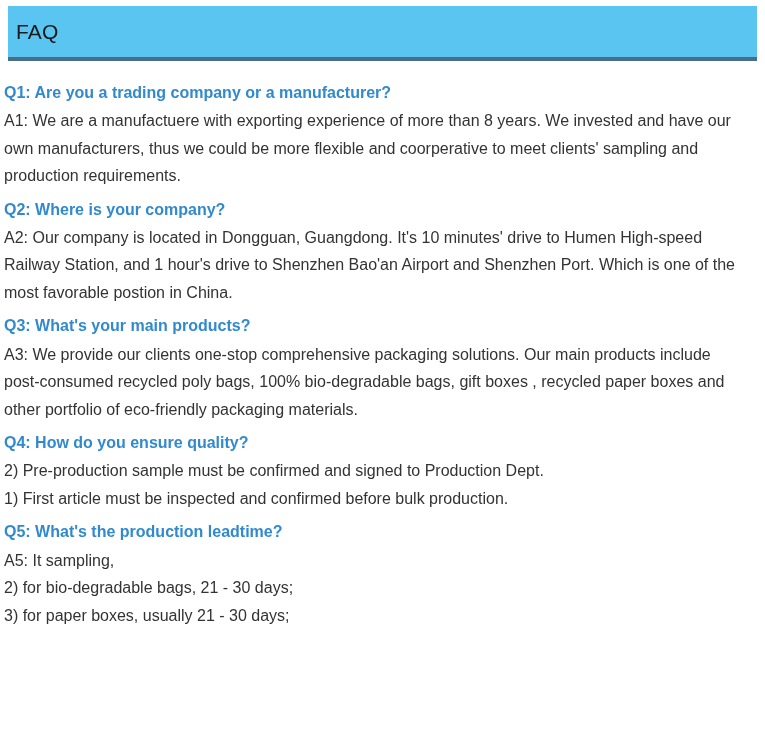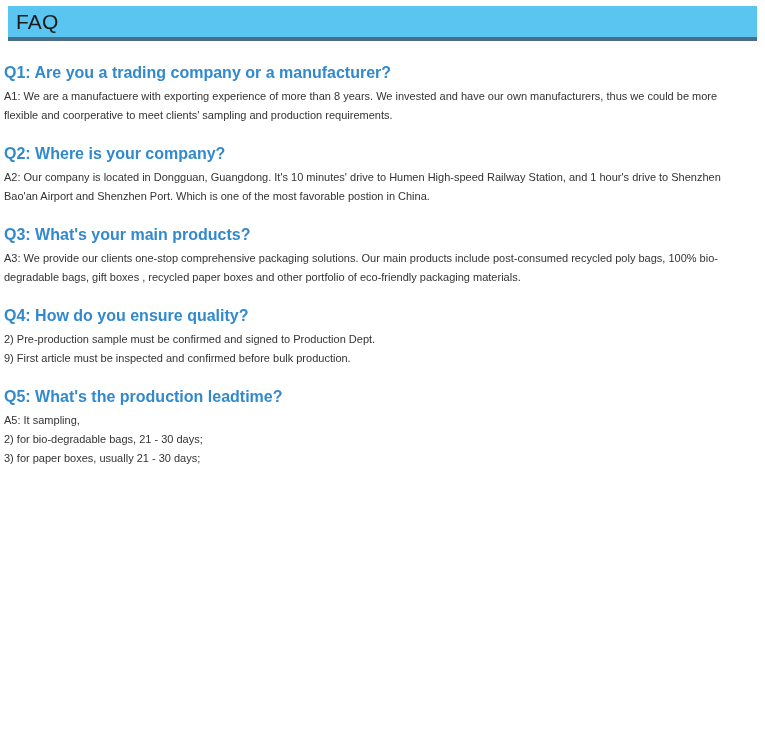--- a/index.html
+++ b/index.html
@@ -19,21 +19,21 @@
     width: 765px;
     height: 748px;
     position: relative;
     background: #ffffff;
     box-sizing: border-box;
   }
 
   
   .faq-header {
     margin: 6px 8px 0 8px;
-    height: 35px;
+    height: 55px;
     background: #5bc5f2;
     border-bottom: 4px solid #4a6e8a;
     display: flex;
     align-items: center;
     box-sizing: border-box;
   }
   .faq-header-title {
     font-size: 21px;
     font-weight: 400;
     color: #1a1a1a;
@@ -42,36 +42,36 @@
     line-height: 1;
   }
 
   
   .faq-body {
     padding: 0 15px 0 4px;
     box-sizing: border-box;
   }
 
   .faq-block {
-    margin-top: 17px;
+    margin-top: 8px;
   }
   .faq-block:first-child {
     margin-top: 20px;
   }
 
   .faq-question {
     font-size: 16px;
     font-weight: bold;
     color: #3189ce;
     line-height: 1.45;
     margin: 0 0 3px 0;
   }
 
   .faq-answer {
-    font-size: 11px;
+    font-size: 16px;
     font-weight: 400;
     color: #333333;
     line-height: 1.72;
     margin: 0;
   }
   .faq-answer-line {
     display: block;
   }
 </style>
 </head>
@@ -103,21 +103,21 @@
       <p class="faq-question">Q3: What's your main products?</p>
       <p class="faq-answer">
         <span class="faq-answer-line">A3: We provide our clients one-stop comprehensive packaging solutions. Our main products include post-consumed recycled poly bags, 100% bio-degradable bags, gift boxes , recycled paper boxes and other portfolio of eco-friendly packaging materials.</span>
       </p>
     </div>
 
     <div class="faq-block">
       <p class="faq-question">Q4: How do you ensure quality?</p>
       <p class="faq-answer">
         <span class="faq-answer-line">2) Pre-production sample must be confirmed and signed to Production Dept.</span>
-        <span class="faq-answer-line">9) First article must be inspected and confirmed before bulk production.</span>
+        <span class="faq-answer-line">1) First article must be inspected and confirmed before bulk production.</span>
       </p>
     </div>
 
     <div class="faq-block">
       <p class="faq-question">Q5: What's the production leadtime?</p>
       <p class="faq-answer">
         <span class="faq-answer-line">A5: It sampling,</span>
         <span class="faq-answer-line">2) for bio-degradable bags, 21 - 30 days;</span>
         <span class="faq-answer-line">3) for paper boxes, usually 21 - 30 days;</span>
       </p>

